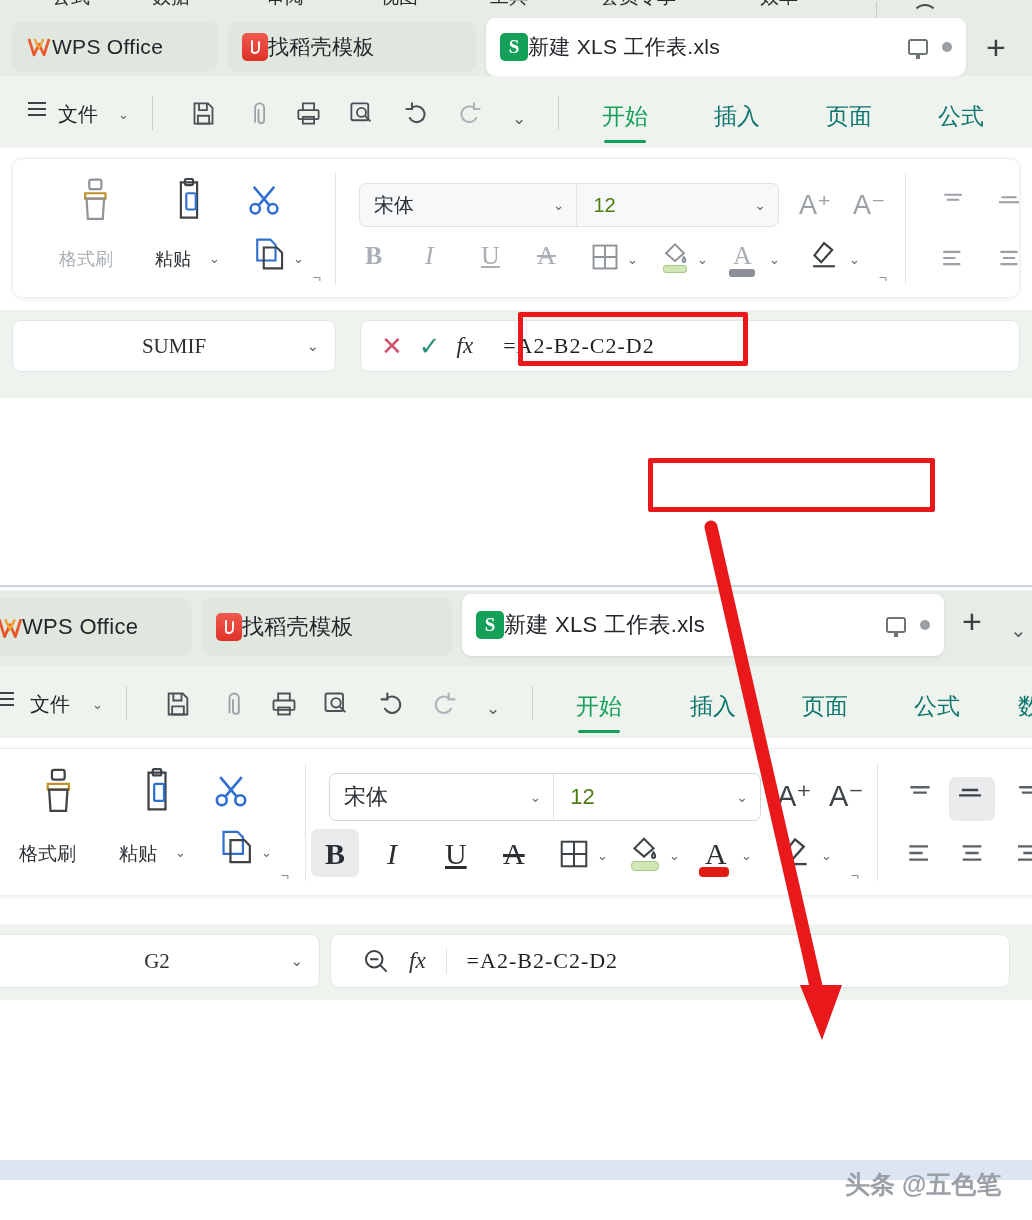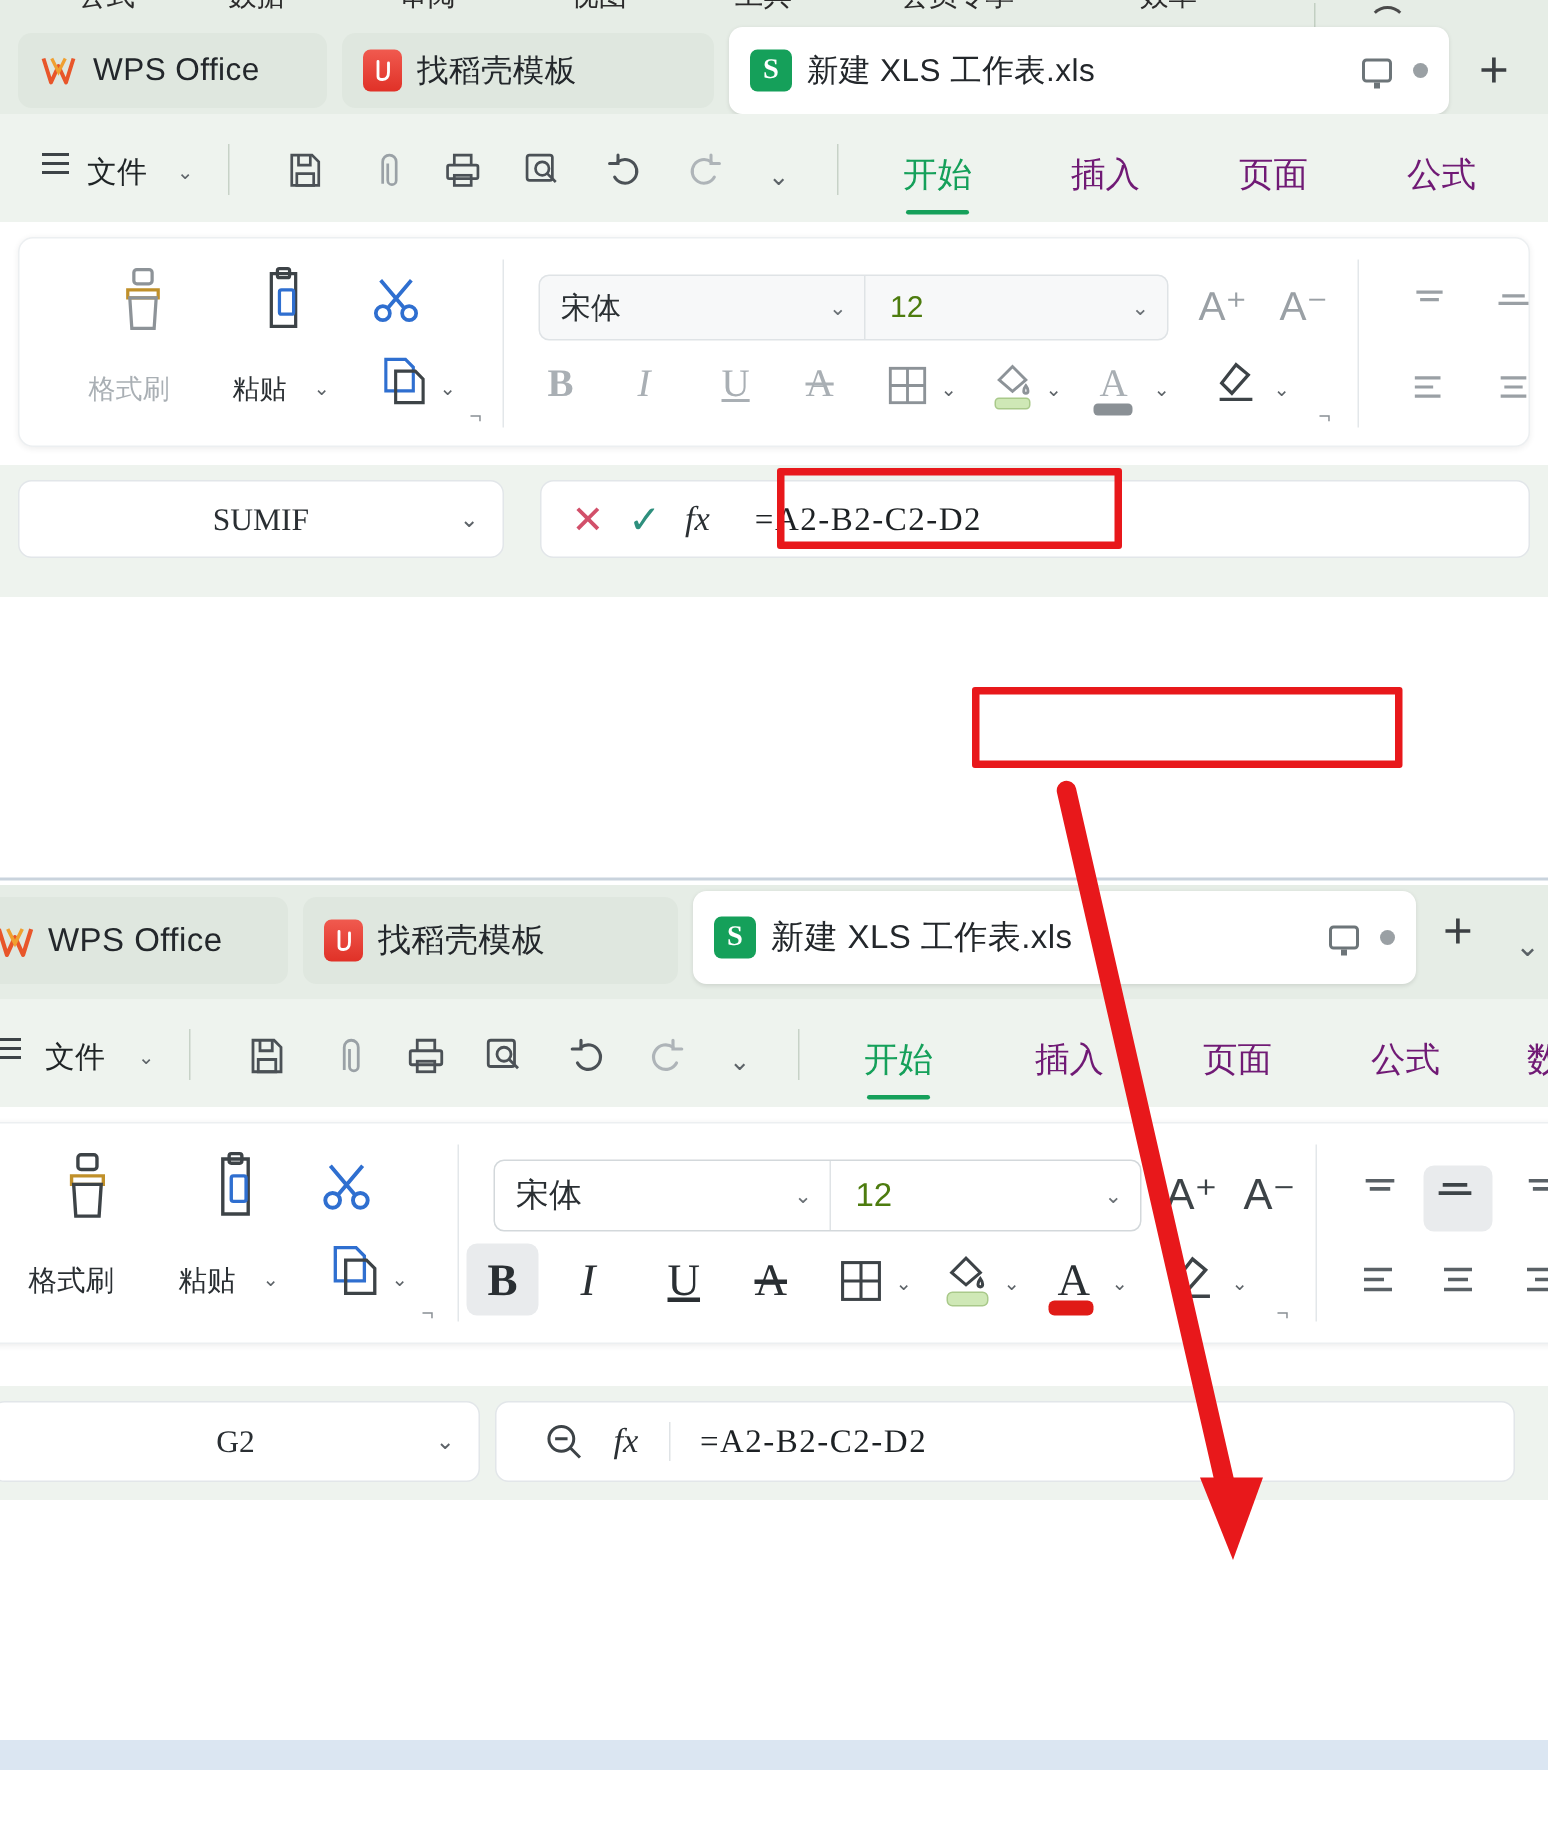--- a/index.html
+++ b/index.html
@@ -30,21 +30,21 @@
     border: 2px solid #4a4a4a; border-radius: 50%;
     border-bottom-color: transparent; border-left-color: transparent; border-right-color: transparent;
   }
 
   .tabstrip {
     position: absolute; left: 0; width: 1032px;
     background: #e6ede6;
   }
   .tab {
     position: absolute; height: 50px; border-radius: 9px;
-    display: flex; align-items: center; gap: 10px; padding: 0 14px;
+    display: flex; align-items: center; padding: 0 14px;
     font-size: 21px; color: #23272b; white-space: nowrap;
   }
   .tab.inactive { background: #dfe7df; }
   .tab.active { background: #ffffff; box-shadow: 0 1px 3px rgba(0,0,0,.10); }
 
   .wps-logo {
     width: 26px; height: 26px; position: relative; flex: 0 0 26px;
   }
   .wps-logo svg { display:block; }
   .tpl-logo {
@@ -64,21 +64,21 @@
   .mon-ico { width: 20px; height: 16px; border: 2px solid #6d7579; border-radius: 3px; position: relative; }
   .mon-ico:after { content:""; position:absolute; left: 6px; top: 14px; width: 4px; height: 4px; background:#6d7579; }
   .dot-ico { width: 10px; height: 10px; border-radius: 50%; background: #9aa0a4; }
   .plus-btn { position: absolute; font-size: 34px; color: #3c4043; font-weight: 300; line-height: 1; }
   .chev-sm { font-size: 17px; color: #5a6166; }
 
   
   .menurow { position: absolute; left: 0; width: 1032px; background: #eef3ee; }
   .mr-item { position: absolute; font-size: 20px; color: #2b3134; white-space: nowrap; }
   .mr-item.file { color: #1f2426; }
-  .mr-tab { position: absolute; font-size: 23px; color: #701a75; white-space: nowrap; }
+  .mr-tab { position: absolute; font-size: 23px; color: #0f766e; white-space: nowrap; }
   .mr-tab.sel { color: #15a05a; }
   .mr-tab.sel:after {
     content: ""; position: absolute; left: 2px; right: 2px; bottom: -11px;
     height: 3px; background: #15a05a; border-radius: 2px;
   }
   .mr-sep { position: absolute; width: 1px; background: #c7d2c7; }
   .ico-btn { position: absolute; color: #4b5156; }
   .ico-btn svg { display: block; }
   .hamb { position: absolute; }
   .hamb i { display: block; width: 18px; height: 2px; background: #3d4347; margin-bottom: 4px; }
@@ -725,14 +725,15 @@
 
     <div class="bottom-strip" style="top:570px; height:20px;"></div>
   </div>
 
 
   <svg class="annot-arrow" width="1032" height="1220" viewBox="0 0 1032 1220" style="pointer-events:none;">
     <path d="M711 527 L818 995" fill="none" stroke="#e8181b" stroke-width="13" stroke-linecap="round"></path>
     <path d="M800 985 L842 985 L822 1040 Z" fill="#e8181b"></path>
   </svg>
 
+  <div class="watermark" style="left:845px; top:1168px;">头条 @五色笔</div>
 
 </div>
 
 </body></html>

